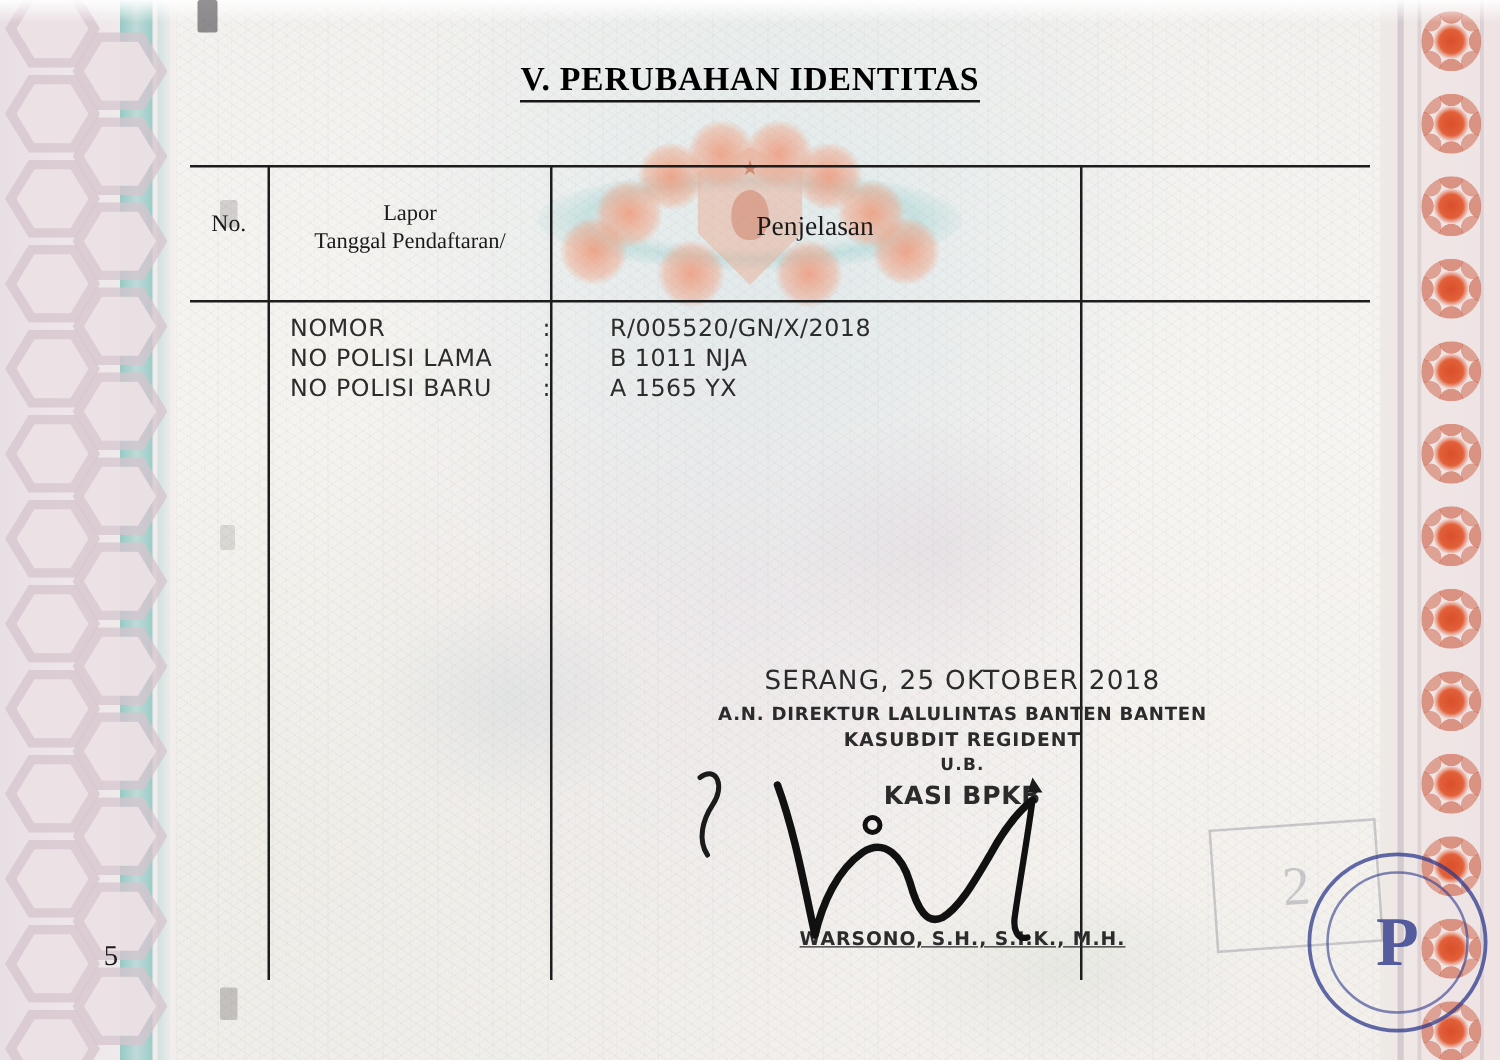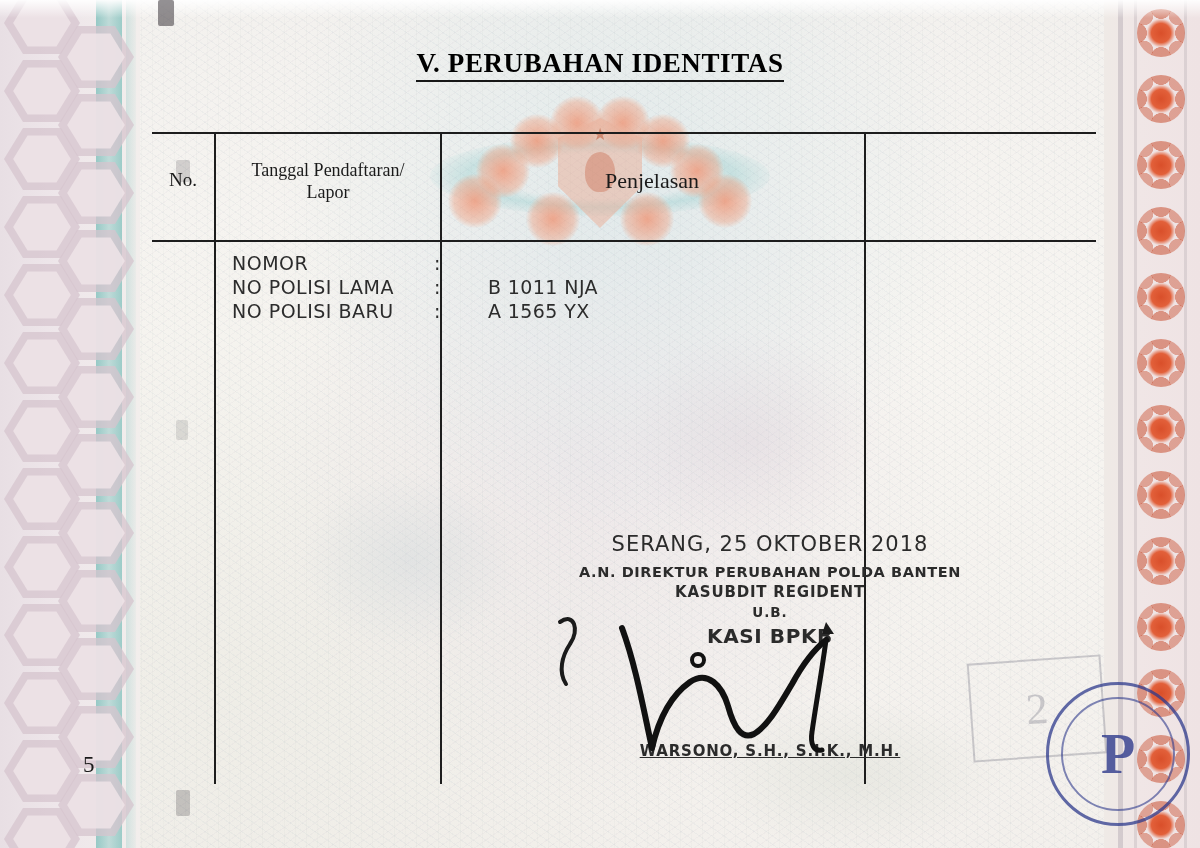--- a/index.html
+++ b/index.html
@@ -456,48 +456,49 @@
     <div class="tline h-line" style="top:0px;"></div>
     <div class="tline h-line" style="top:108px;"></div>
 
     <div class="tline v-line" style="left:62px;"></div>
     <div class="tline v-line" style="left:288px;"></div>
     <div class="tline v-line" style="left:712px;"></div>
 
     <div class="col-head no">No.</div>
 
     <div class="col-head tanggal">
+      <div>Lapor</div>
       <div>Tanggal Pendaftaran/</div>
-      <div>Lapor</div>
     </div>
 
     <div class="col-head penjelasan">Penjelasan</div>
 
   </div>
 
   <div class="entry-block">
     <div class="entry-row">
       <span class="lbl">NOMOR</span>
       <span class="colon">:</span>
+      <span class="val">R/005520/GN/X/2018</span>
     </div>
     <div class="entry-row">
       <span class="lbl">NO POLISI LAMA</span>
       <span class="colon">:</span>
       <span class="val">B 1011 NJA</span>
     </div>
     <div class="entry-row">
       <span class="lbl">NO POLISI BARU</span>
       <span class="colon">:</span>
       <span class="val">A 1565 YX</span>
     </div>
   </div>
 
   <div class="sign-block">
     <div class="sign-place">SERANG, 25 OKTOBER 2018</div>
-    <div class="sign-l1">A.N. DIREKTUR PERUBAHAN POLDA BANTEN</div>
+    <div class="sign-l1">A.N. DIREKTUR LALULINTAS BANTEN BANTEN</div>
     <div class="sign-l2">KASUBDIT REGIDENT</div>
     <div class="sign-l3">U.B.</div>
     <div class="sign-l4">KASI BPKB</div>
     <div class="sign-name">WARSONO, S.H., S.I.K., M.H.</div>
   </div>
 
   <svg class="signature-svg" viewBox="0 0 360 190" preserveAspectRatio="none">
     <path d="M20 22 C 34 12, 40 30, 30 44 C 22 56, 18 72, 26 84" fill="none" stroke="#1b1b1b" stroke-width="4" stroke-linecap="round"></path>
     <path d="M82 28 C 96 66, 104 112, 112 148 C 118 122, 130 96, 150 82 C 168 70, 182 86, 188 106 C 194 128, 202 140, 214 134 C 228 126, 240 104, 252 84 C 264 62, 276 48, 286 40" fill="none" stroke="#111111" stroke-width="6" stroke-linecap="round" stroke-linejoin="round"></path>
     <path d="M286 40 C 282 70, 276 104, 272 132 C 270 144, 274 152, 282 150" fill="none" stroke="#111111" stroke-width="5" stroke-linecap="round"></path>

